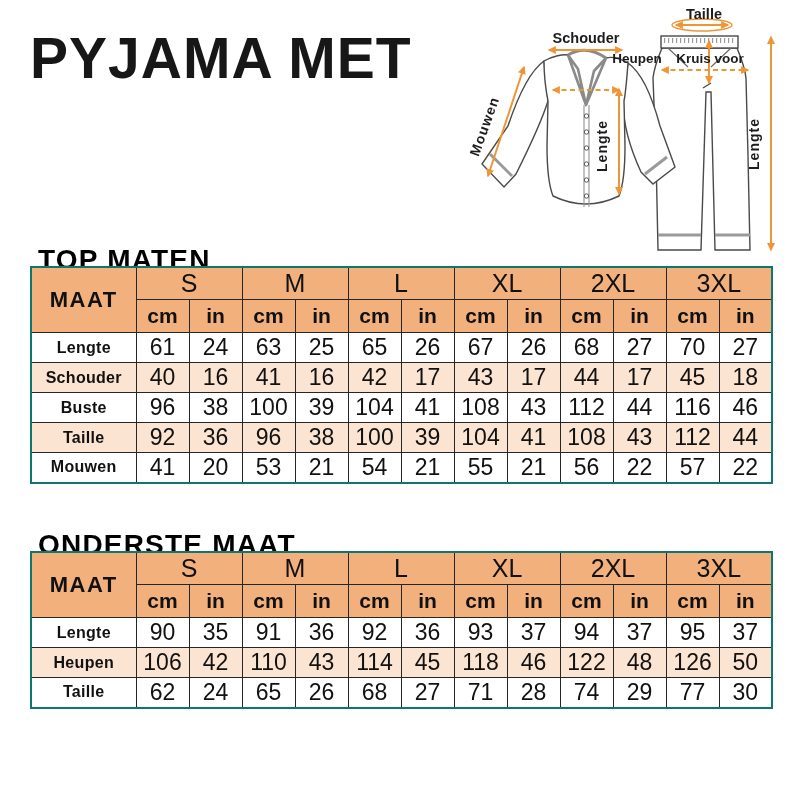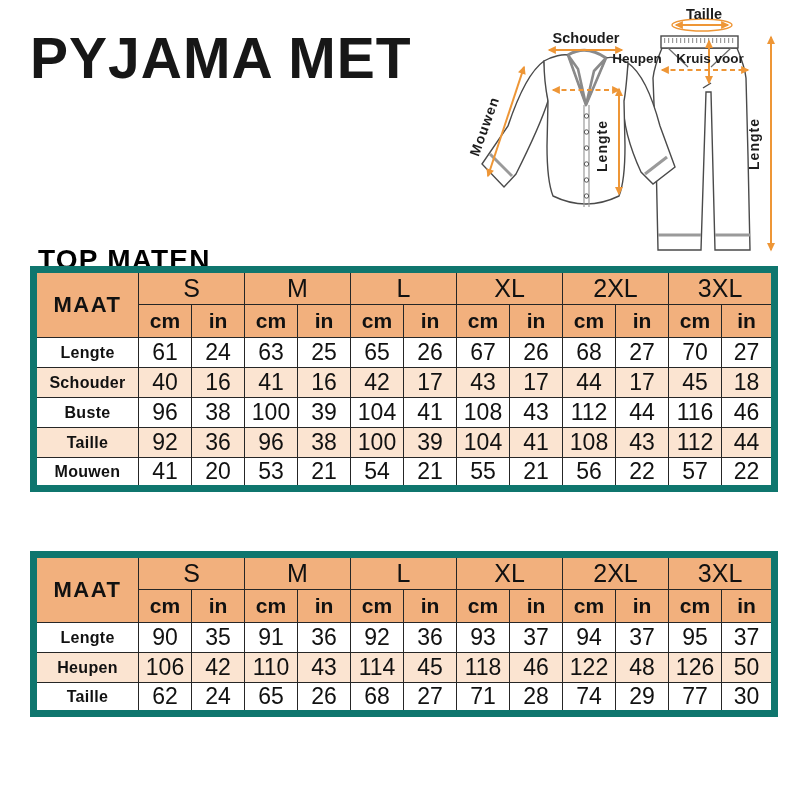--- a/index.html
+++ b/index.html
@@ -14,21 +14,21 @@
   
   .section-heading{position:absolute;left:38px;font-size:28px;font-weight:800;color:#000000;letter-spacing:1.2px;}
   #heading-top{top:221px;}
   #heading-bottom{top:506px;}
 
   
   .diagram{position:absolute;left:460px;top:6px;width:338px;height:252px;}
   .diagram text{font-family:"Liberation Sans",sans-serif;font-weight:700;fill:#1c1c1c;}
 
   
-  table.size-table{position:absolute;left:30px;width:741px;border-collapse:collapse;table-layout:fixed;background:#fff;border:7px solid #0f766e;}
+  table.size-table{position:absolute;left:30px;width:741px;border-collapse:collapse;table-layout:fixed;background:#fff;border:2px solid #0f766e;}
   #table-top{top:266px;}
   #table-bottom{top:551px;}
   .size-table th,.size-table td{border:1.6px solid #262626;text-align:center;vertical-align:middle;padding:0;}
   .size-table thead th{background:#F2B07D;}
   .size-table .corner{font-size:22px;font-weight:800;letter-spacing:1.5px;}
   .size-table .size-h{font-size:25px;font-weight:400;height:31px;}
   .size-table .unit-h{font-size:21px;font-weight:700;height:32px;}
   .size-table tbody tr{height:30px;background:#fff;}
   .size-table tbody tr.alt{background:#FBE4D1;}
   .size-table tbody th.rowlabel{font-size:16px;font-weight:700;letter-spacing:.3px;}
@@ -224,20 +224,21 @@
           <td>55</td>
           <td>21</td>
           <td>56</td>
           <td>22</td>
           <td>57</td>
           <td>22</td>
         </tr>
       </tbody>
     </table>
 
+  <h2 class="section-heading" id="heading-bottom">ONDERSTE MAAT</h2>
   <table class="size-table" id="table-bottom">
       <colgroup>
         <col style="width: 105px;">
         <col style="width: 53px;">
         <col style="width: 53px;">
         <col style="width: 53px;">
         <col style="width: 53px;">
         <col style="width: 53px;">
         <col style="width: 53px;">
         <col style="width: 53px;">

